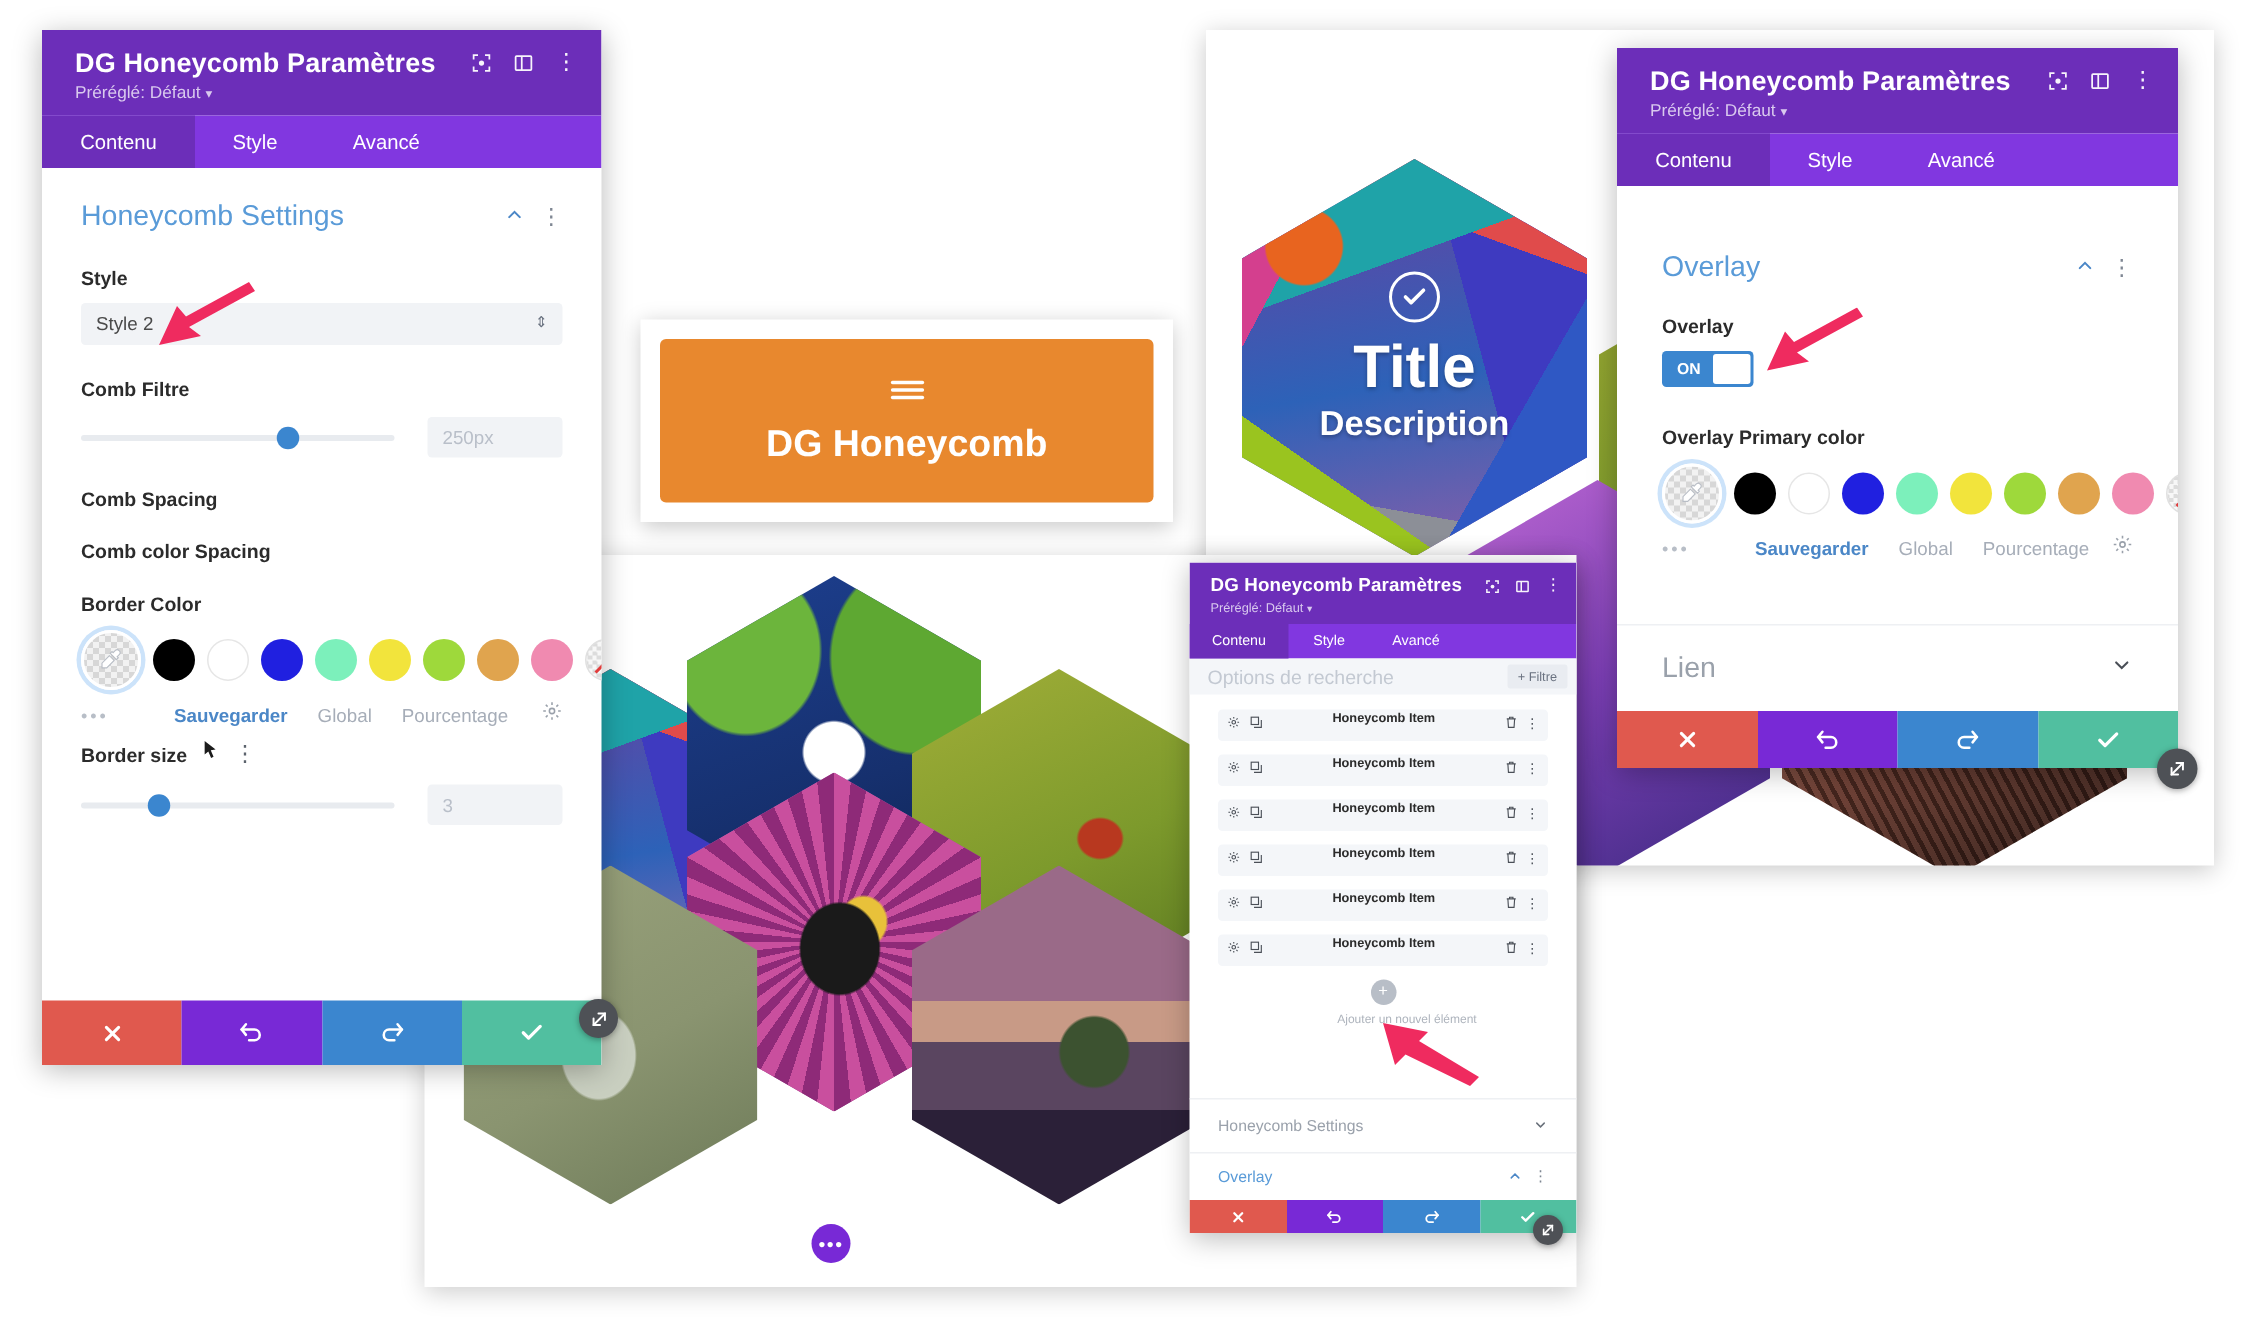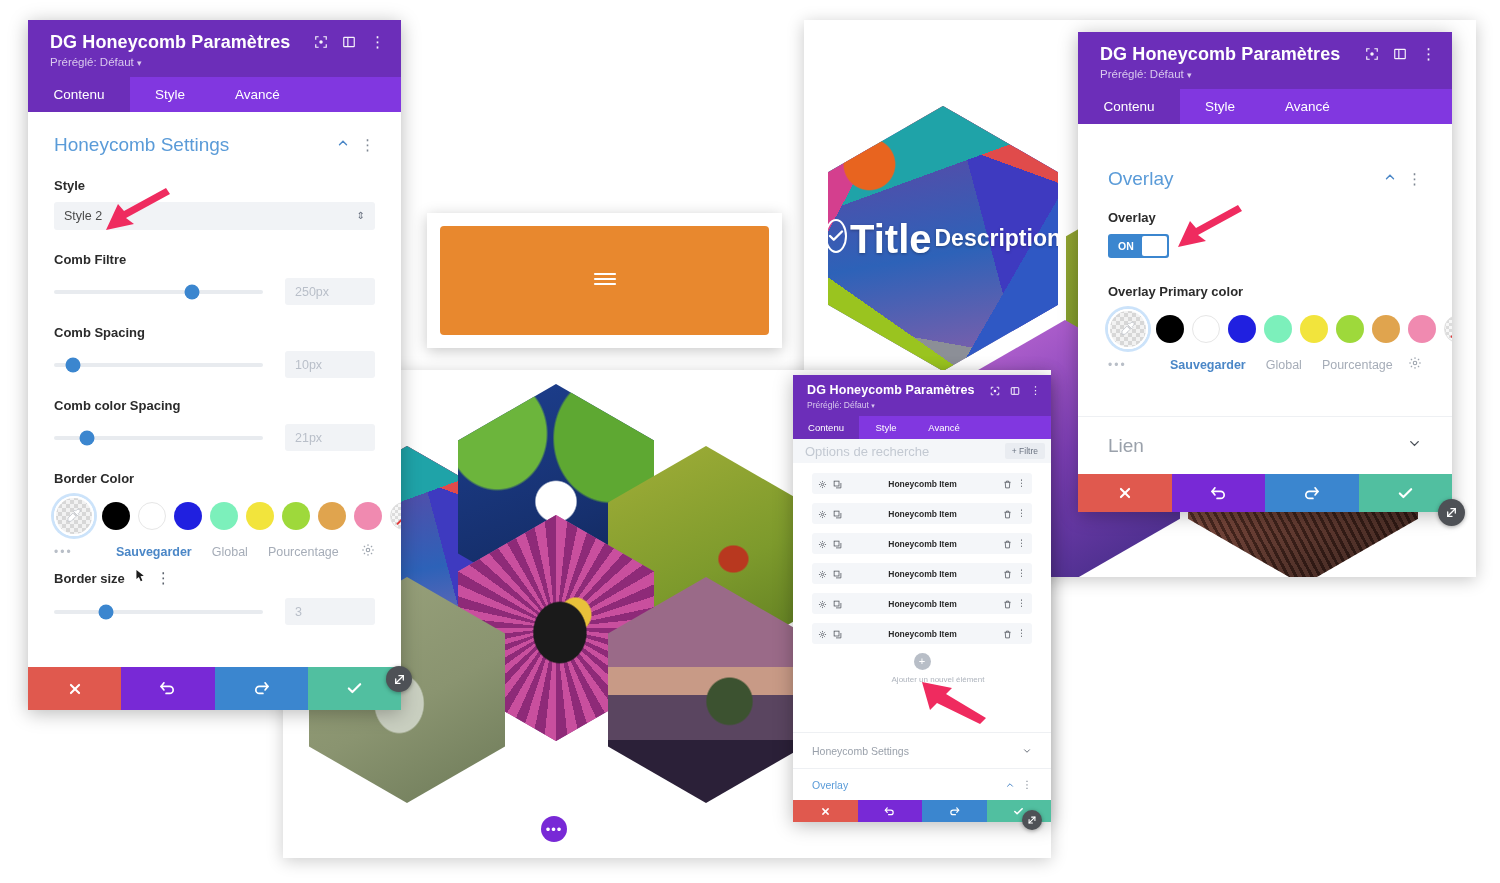--- a/index.html
+++ b/index.html
@@ -112,21 +112,21 @@
 
   .toggle {
     display:inline-flex; align-items:center;
     background:#3b86cf; border-radius:3px; padding:2px;
   }
   .toggle .on-lbl { color:#fff; font-weight:bold; padding:0 8px; }
   .toggle .knobw { background:#fff; border-radius:2px; }
 
   .item-row {
     background:#f4f6f9; border-radius:3px;
-    display:flex; align-items:center; justify-content:space-between;
+    display:flex; align-items:flex-start; justify-content:space-between;
   }
   .item-row .left-ic, .item-row .right-ic { display:flex; align-items:center; }
   .item-name { color:#2b2b2b; font-weight:bold; flex:1; text-align:center; }
 
   .collapsed-row {
     display:flex; align-items:center; justify-content:space-between;
     border-top:1px solid #eef0f3;
   }
   .collapsed-row .ttl { color:#9aa1ab; }
   .collapsed-row .ttl.blue { color:#5a9bd8; }
@@ -140,21 +140,21 @@
        background:
         radial-gradient(circle at 18% 22%, #e8641f 0 9%, transparent 9.5%),
         linear-gradient(118deg, #d43f8e 0 18%, transparent 18%),
         linear-gradient(-60deg, #2f58c4 0 26%, transparent 26%),
         linear-gradient(35deg, #9ac41f 0 22%, transparent 22%),
         linear-gradient(160deg, #1fa3a8 0 30%, transparent 30%),
         linear-gradient(200deg, #e04b4b 0 22%, transparent 22%),
         linear-gradient(255deg, #3e3ac0 0 35%, transparent 35%),
         linear-gradient(10deg, #8c8f97 0 16%, transparent 16%),
         linear-gradient(170deg,#6c3fa0,#2d62b8 55%,#8f5ea8);">
-    <div style="position:absolute;inset:0;display:flex;flex-direction:row;align-items:center;justify-content:center;gap:3px;">
+    <div style="position:absolute;inset:0;display:flex;flex-direction:column;align-items:center;justify-content:center;gap:3px;">
       <div style="width:34px;height:34px;border:2.5px solid #fff;border-radius:50%;display:flex;align-items:center;justify-content:center;margin-bottom:6px;">
         <svg width="18" height="18" viewBox="0 0 24 24" fill="none" stroke="#fff" stroke-width="3.2" stroke-linecap="round" stroke-linejoin="round">
             <polyline points="20 6 9 17 4 12"></polyline>
           </svg>
       </div>
       <div style="color:#fff;font-size:40px;font-weight:bold;line-height:1.05;text-shadow:0 1px 3px rgba(0,0,0,.3);">Title</div>
       <div style="color:#fff;font-size:23px;font-weight:bold;text-shadow:0 1px 3px rgba(0,0,0,.3);">Description</div>
     </div>
   </div>
 
@@ -277,36 +277,24 @@
       <div class="slider-row">
         <div class="slider" style="height:4px;margin-right:22px;">
           <div class="knob" style="left:66%;width:15px;height:15px;"></div>
         </div>
         <div class="numbox" style="width:90px;height:27px;font-size:12.5px;">250px</div>
       </div>
     </div>
 
     <div style="margin-bottom:20px;">
       <div class="field-label" style="font-size:13px;margin-bottom:11px;">Comb Spacing</div>
-      <div class="slider-row">
-        <div class="slider" style="height:4px;margin-right:22px;">
-          <div class="knob" style="left:9%;width:15px;height:15px;"></div>
-        </div>
-        <div class="numbox" style="width:90px;height:27px;font-size:12.5px;">10px</div>
-      </div>
     </div>
 
     <div style="margin-bottom:20px;">
       <div class="field-label" style="font-size:13px;margin-bottom:11px;">Comb color Spacing</div>
-      <div class="slider-row">
-        <div class="slider" style="height:4px;margin-right:22px;">
-          <div class="knob" style="left:16%;width:15px;height:15px;"></div>
-        </div>
-        <div class="numbox" style="width:90px;height:27px;font-size:12.5px;">21px</div>
-      </div>
     </div>
 
     <div style="margin-bottom:8px;">
       <div class="field-label" style="font-size:13px;margin-bottom:10px;">Border Color</div>
       <div class="swatch-row" style="gap:8px;">
         <div class="sw sw-picker" style="width:40px;height:40px;">
           <svg width="18" height="18" viewBox="0 0 24 24" fill="#fff" stroke="#b9bec6" stroke-width="1">
               <path d="M19 3.5a2.2 2.2 0 0 0-3.1 0l-2 2-1-1-1.6 1.6 5.6 5.6L18.5 10l-1-1 2-2a2.2 2.2 0 0 0-.5-3.5zM10.6 8.2 4 14.8V19h4.2l6.6-6.6z"></path>
             </svg>
         </div>
@@ -392,20 +380,21 @@
 
 <div style="position:absolute;left:427px;top:213px;width:355px;height:135px;background:#fff;box-shadow:0 3px 14px rgba(0,0,0,.22);padding:13px;">
   <div style="width:100%;height:100%;background:#e8882e;border-radius:4px;display:flex;flex-direction:column;align-items:center;justify-content:center;gap:8px;">
     <span>
       <svg width="26" height="18" viewBox="0 0 26 18" stroke="#fff" stroke-width="2.2" stroke-linecap="round">
           <line x1="3" y1="4" x2="23" y2="4"></line>
           <line x1="3" y1="9" x2="23" y2="9"></line>
           <line x1="3" y1="14" x2="23" y2="14"></line>
         </svg>
     </span>
+    <span style="color:#fff;font-size:25px;font-weight:bold;">DG Honeycomb</span>
   </div>
 </div>
 
 <div class="panel" style="left:793px;top:375px;width:258px;height:447px;">
 
   <div class="panel-header" style="padding:8px 10px 6px 14px;">
     <div class="ph-texts">
       <div class="ph-title" style="font-size:12.5px;">DG Honeycomb Paramètres</div>
       <div class="ph-sub" style="font-size:8.5px;">
         <span>Préréglé: Défaut</span> <span style="font-size:7px;">▾</span>

